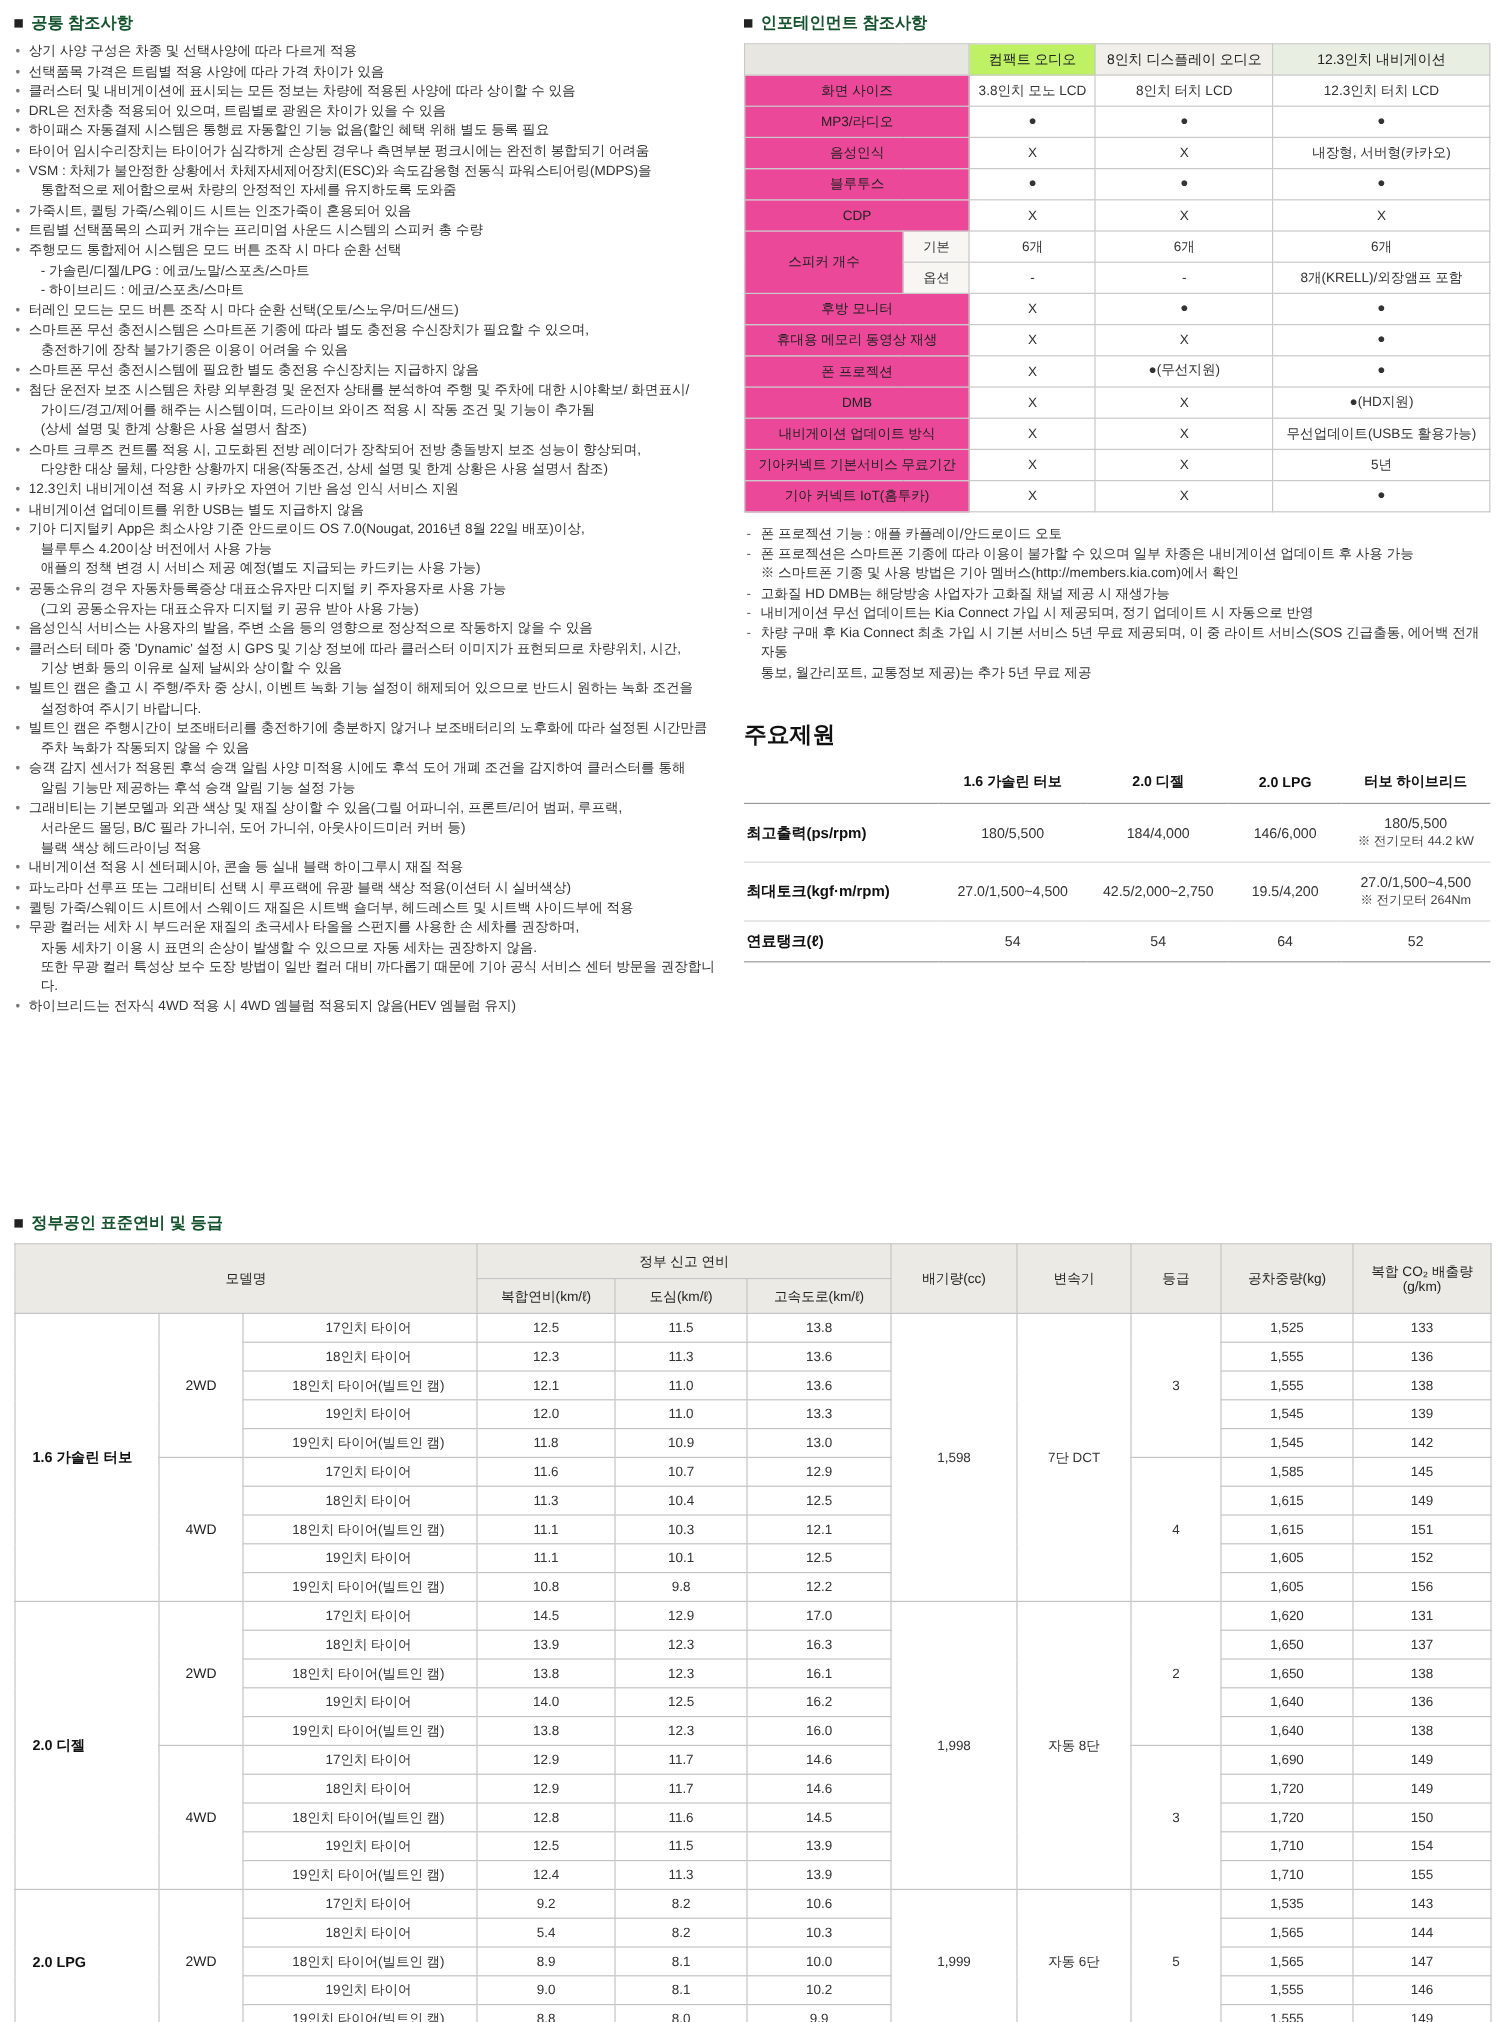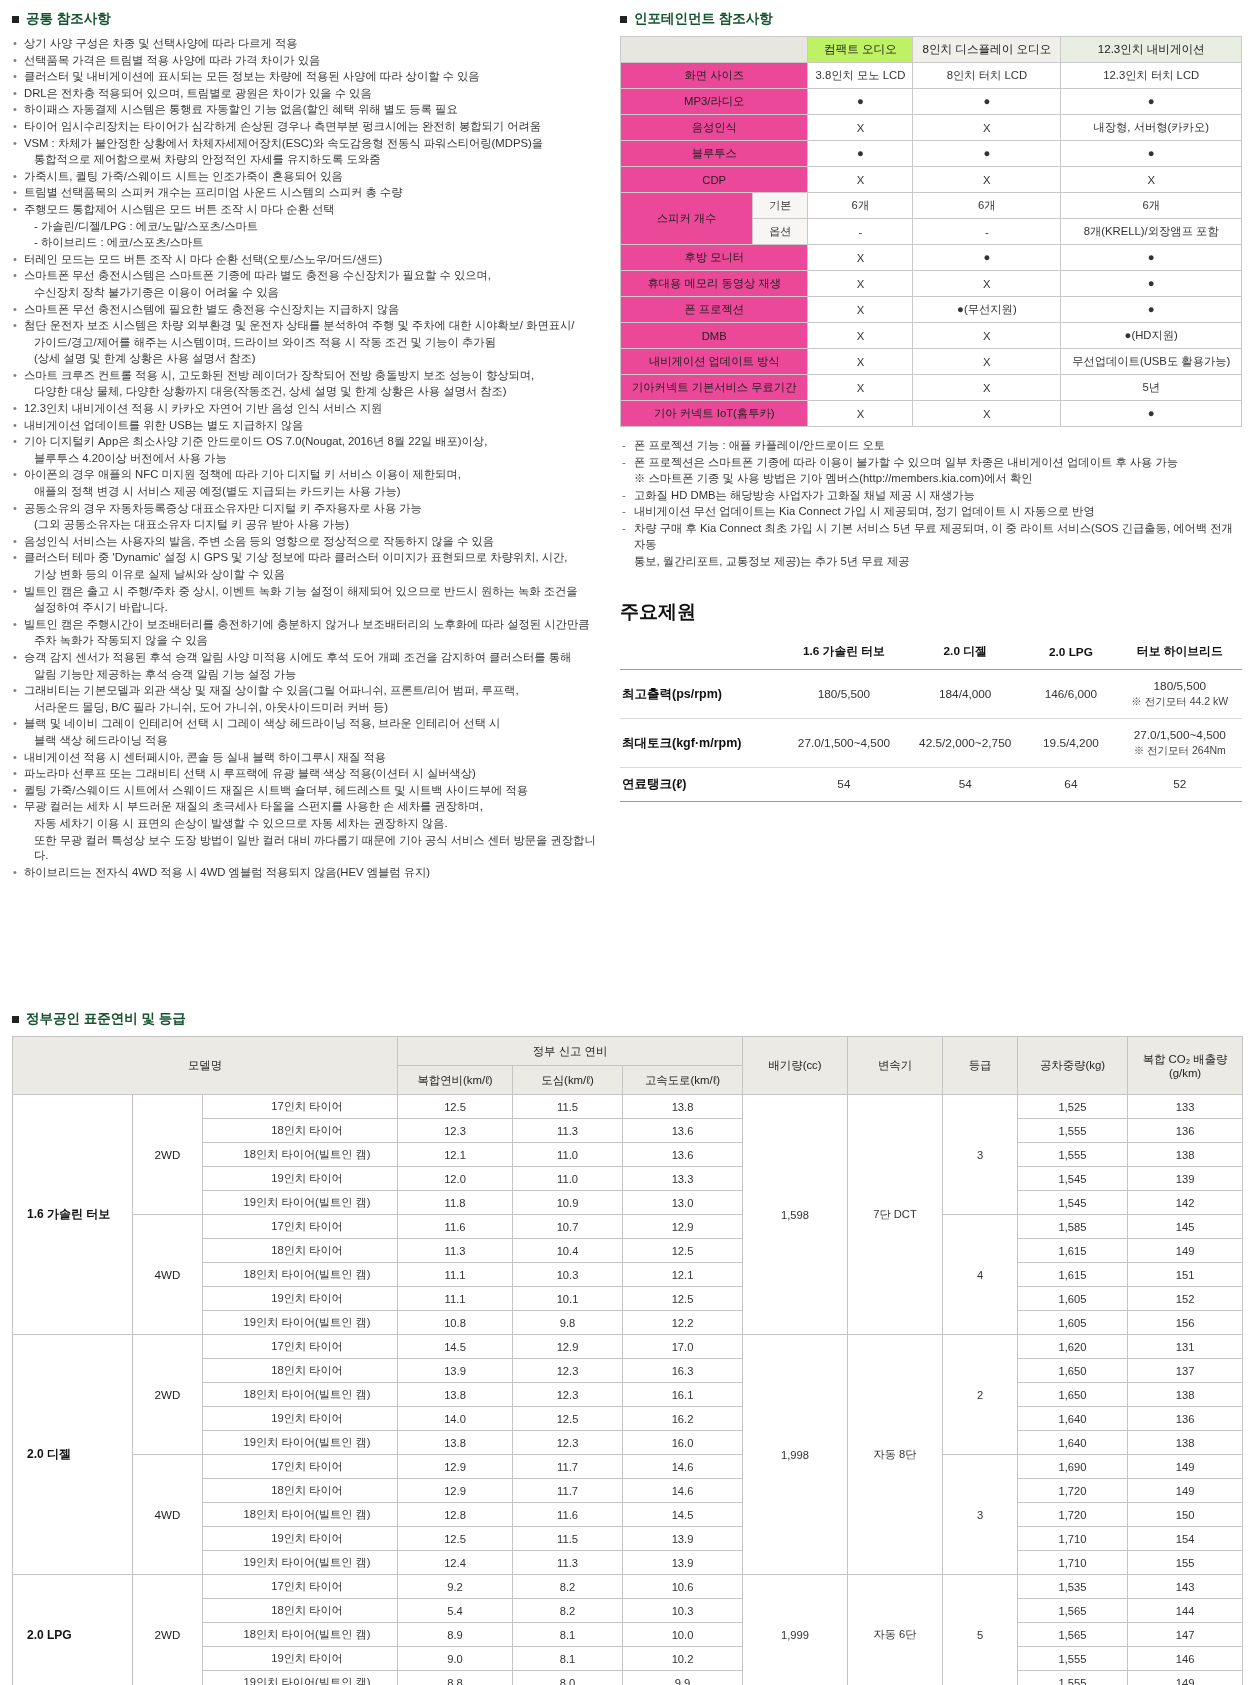--- a/index.html
+++ b/index.html
@@ -227,47 +227,45 @@
         <li>타이어 임시수리장치는 타이어가 심각하게 손상된 경우나 측면부분 펑크시에는 완전히 봉합되기 어려움</li>
         <li>VSM : 차체가 불안정한 상황에서 차체자세제어장치(ESC)와 속도감응형 전동식 파워스티어링(MDPS)을</li>
         <li class="noDot">통합적으로 제어함으로써 차량의 안정적인 자세를 유지하도록 도와줌</li>
         <li>가죽시트, 퀼팅 가죽/스웨이드 시트는 인조가죽이 혼용되어 있음</li>
         <li>트림별 선택품목의 스피커 개수는 프리미엄 사운드 시스템의 스피커 총 수량</li>
         <li>주행모드 통합제어 시스템은 모드 버튼 조작 시 마다 순환 선택</li>
         <li class="noDot">- 가솔린/디젤/LPG : 에코/노말/스포츠/스마트</li>
         <li class="noDot">- 하이브리드 : 에코/스포츠/스마트</li>
         <li>터레인 모드는 모드 버튼 조작 시 마다 순환 선택(오토/스노우/머드/샌드)</li>
         <li>스마트폰 무선 충전시스템은 스마트폰 기종에 따라 별도 충전용 수신장치가 필요할 수 있으며,</li>
-        <li class="noDot">수신장치 장착 불가기종은 이용이 어려울 수 있음</li>
+        <li class="noDot">충전하기에 장착 불가기종은 이용이 어려울 수 있음</li>
         <li>스마트폰 무선 충전시스템에 필요한 별도 충전용 수신장치는 지급하지 않음</li>
         <li>첨단 운전자 보조 시스템은 차량 외부환경 및 운전자 상태를 분석하여 주행 및 주차에 대한 시야확보/ 화면표시/</li>
         <li class="noDot">가이드/경고/제어를 해주는 시스템이며, 드라이브 와이즈 적용 시 작동 조건 및 기능이 추가됨</li>
         <li class="noDot">(상세 설명 및 한계 상황은 사용 설명서 참조)</li>
         <li>스마트 크루즈 컨트롤 적용 시, 고도화된 전방 레이더가 장착되어 전방 충돌방지 보조 성능이 향상되며,</li>
         <li class="noDot">다양한 대상 물체, 다양한 상황까지 대응(작동조건, 상세 설명 및 한계 상황은 사용 설명서 참조)</li>
         <li>12.3인치 내비게이션 적용 시 카카오 자연어 기반 음성 인식 서비스 지원</li>
         <li>내비게이션 업데이트를 위한 USB는 별도 지급하지 않음</li>
         <li>기아 디지털키 App은 최소사양 기준 안드로이드 OS 7.0(Nougat, 2016년 8월 22일 배포)이상,</li>
         <li class="noDot">블루투스 4.20이상 버전에서 사용 가능</li>
-        <li>아이폰의 경우 애플의 NFC 미지원 정책에 따라 기아 디지털 키 서비스 이용이 제한되며,</li>
         <li class="noDot">애플의 정책 변경 시 서비스 제공 예정(별도 지급되는 카드키는 사용 가능)</li>
         <li>공동소유의 경우 자동차등록증상 대표소유자만 디지털 키 주자용자로 사용 가능</li>
         <li class="noDot">(그외 공동소유자는 대표소유자 디지털 키 공유 받아 사용 가능)</li>
         <li>음성인식 서비스는 사용자의 발음, 주변 소음 등의 영향으로 정상적으로 작동하지 않을 수 있음</li>
         <li>클러스터 테마 중 'Dynamic' 설정 시 GPS 및 기상 정보에 따라 클러스터 이미지가 표현되므로 차량위치, 시간,</li>
         <li class="noDot">기상 변화 등의 이유로 실제 날씨와 상이할 수 있음</li>
         <li>빌트인 캠은 출고 시 주행/주차 중 상시, 이벤트 녹화 기능 설정이 해제되어 있으므로 반드시 원하는 녹화 조건을</li>
         <li class="noDot">설정하여 주시기 바랍니다.</li>
         <li>빌트인 캠은 주행시간이 보조배터리를 충전하기에 충분하지 않거나 보조배터리의 노후화에 따라 설정된 시간만큼</li>
         <li class="noDot">주차 녹화가 작동되지 않을 수 있음</li>
         <li>승객 감지 센서가 적용된 후석 승객 알림 사양 미적용 시에도 후석 도어 개폐 조건을 감지하여 클러스터를 통해</li>
         <li class="noDot">알림 기능만 제공하는 후석 승객 알림 기능 설정 가능</li>
         <li>그래비티는 기본모델과 외관 색상 및 재질 상이할 수 있음(그릴 어파니쉬, 프론트/리어 범퍼, 루프랙,</li>
         <li class="noDot">서라운드 몰딩, B/C 필라 가니쉬, 도어 가니쉬, 아웃사이드미러 커버 등)</li>
-        <li>블랙 및 네이비 그레이 인테리어 선택 시 그레이 색상 헤드라이닝 적용, 브라운 인테리어 선택 시</li>
         <li class="noDot">블랙 색상 헤드라이닝 적용</li>
         <li>내비게이션 적용 시 센터페시아, 콘솔 등 실내 블랙 하이그루시 재질 적용</li>
         <li>파노라마 선루프 또는 그래비티 선택 시 루프랙에 유광 블랙 색상 적용(이션터 시 실버색상)</li>
         <li>퀼팅 가죽/스웨이드 시트에서 스웨이드 재질은 시트백 숄더부, 헤드레스트 및 시트백 사이드부에 적용</li>
         <li>무광 컬러는 세차 시 부드러운 재질의 초극세사 타올을 스펀지를 사용한 손 세차를 권장하며,</li>
         <li class="noDot">자동 세차기 이용 시 표면의 손상이 발생할 수 있으므로 자동 세차는 권장하지 않음.</li>
         <li class="noDot">또한 무광 컬러 특성상 보수 도장 방법이 일반 컬러 대비 까다롭기 때문에 기아 공식 서비스 센터 방문을 권장합니다.</li>
         <li>하이브리드는 전자식 4WD 적용 시 4WD 엠블럼 적용되지 않음(HEV 엠블럼 유지)</li>
       </ul>
   </section>

